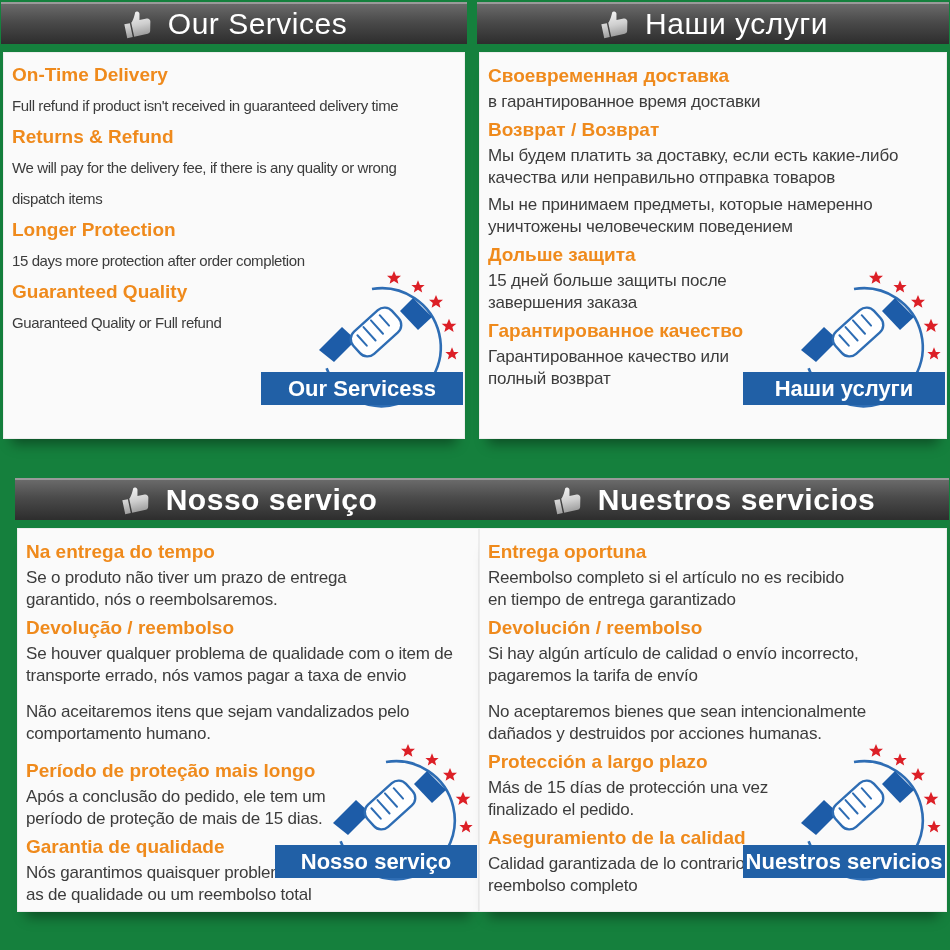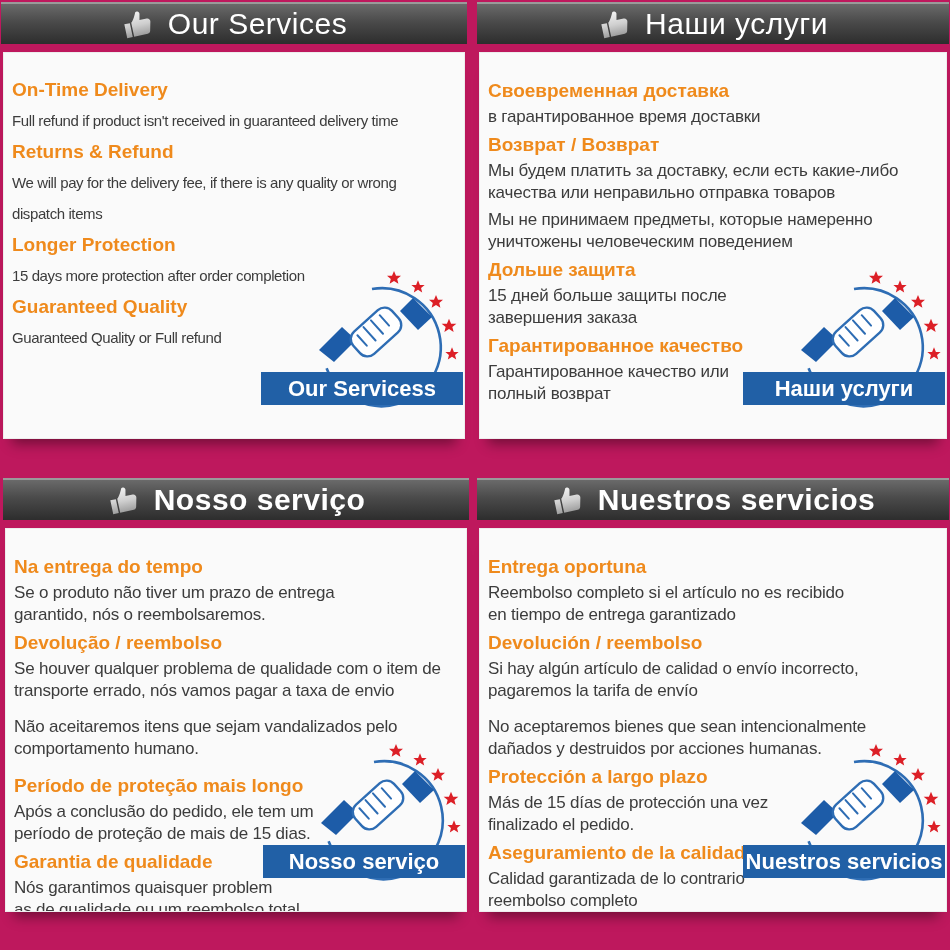--- a/index.html
+++ b/index.html
@@ -1,33 +1,33 @@
 <!DOCTYPE html>
 <html><head>
 <meta charset="utf-8">
 <style>
   html,body{margin:0;padding:0;background:#fff;}
-  .canvas{position:relative;width:950px;height:950px;background:#be185d;
+  .canvas{position:relative;width:950px;height:950px;background:#15803d;
           font-family:"Liberation Sans",sans-serif;overflow:hidden;}
   .quadrant{position:absolute;}
   #q-en{left:1px;top:2px;width:466px;}
   #q-ru{left:477px;top:2px;width:472px;}
-  #q-pt{left:3px;top:478px;width:466px;}
+  #q-pt{left:15px;top:478px;width:466px;}
   #q-es{left:477px;top:478px;width:472px;}
 
   .qheader{height:40px;border-top:2px solid #9a9a9a;
            background:linear-gradient(180deg,#6a6a6a 0%,#4a4a4a 45%,#2d2d2d 100%);
            display:flex;align-items:center;justify-content:center;gap:13px;}
   .qtitle{color:#ffffff;font-size:30px;letter-spacing:.5px;line-height:40px;}
   .bold-title .qtitle{font-weight:700;}
   .thumb{display:flex;align-items:center;transform:rotate(-12deg);}
 
   .qpanel{position:relative;margin:8px 2px 16px;background:#fafafa;border:1px solid #ededed;
           box-shadow:0 14px 12px -9px rgba(0,0,0,.4);
-          padding:21px 8px;box-sizing:border-box;overflow:hidden;}
+          padding:6px 8px;box-sizing:border-box;overflow:hidden;}
   .row1 .qpanel{height:387px;}
   .row2 .qpanel{height:384px;}
 
   .content{position:relative;z-index:2;color:#3c3c3c;font-size:17px;line-height:22px;letter-spacing:-.2px;}
   .h{color:#ef8a1c;font-weight:700;font-size:19px;line-height:24px;letter-spacing:0;margin:5px 0 3px;}
   .p{margin:0 0 5px;}
   .p .line{white-space:nowrap;}
   .gap{margin-top:14px;}
   .q-en .content{font-size:15px;line-height:31px;letter-spacing:-.4px;}
   .q-en .h{margin:0;line-height:31px;}

